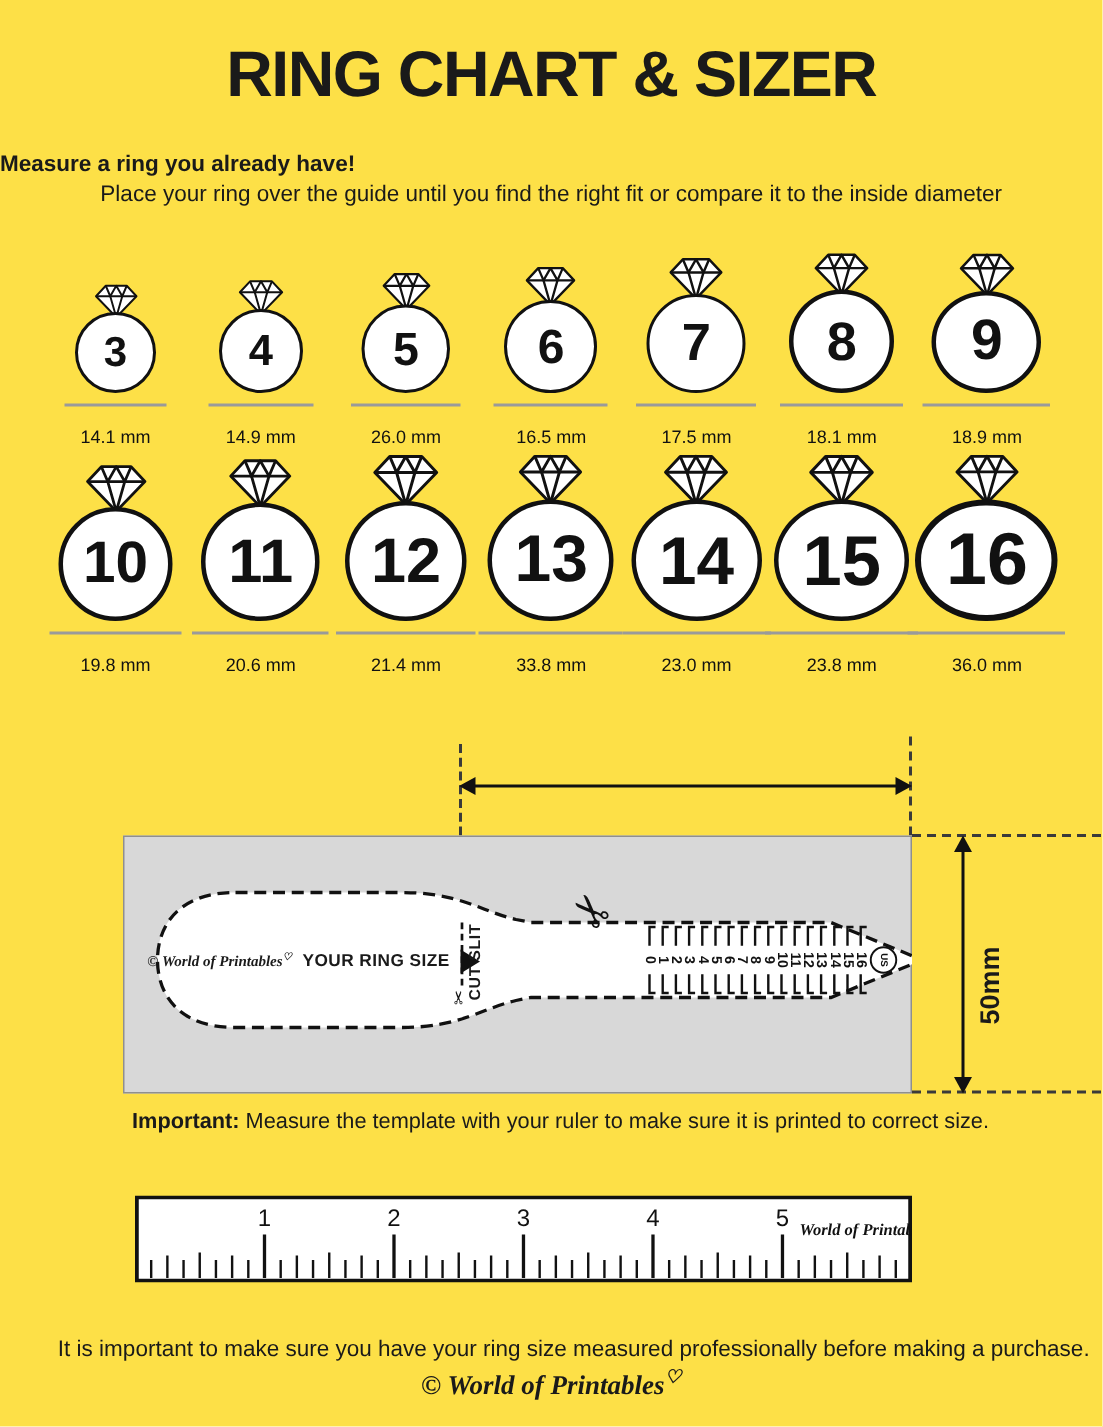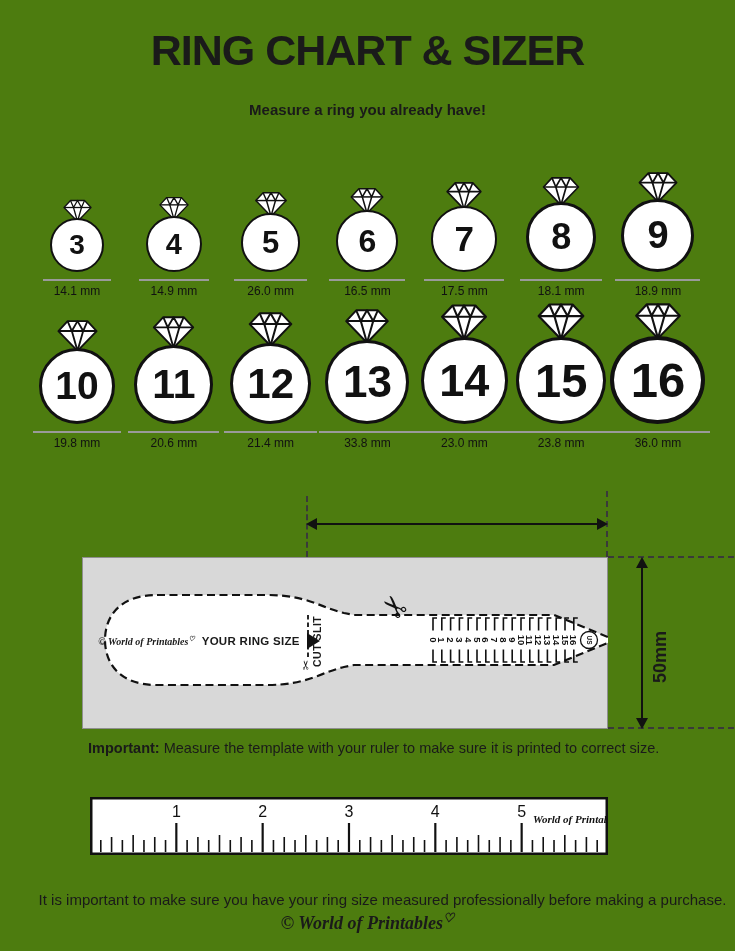--- a/index.html
+++ b/index.html
@@ -1,29 +1,29 @@
 <!DOCTYPE html>
 <html><head>
 <meta charset="utf-8">
 <style>
   html,body{margin:0;padding:0;background:#fff;}
-  .page{position:relative;width:735px;height:951px;background:#4d7c0f;overflow:hidden;
+  .page{position:relative;width:735px;height:951px;background:#fde047;overflow:hidden;
         font-family:"Liberation Sans",sans-serif;color:#1a1a1a;}
   .title{position:absolute;top:26px;left:0;right:0;text-align:center;
          font-size:43px;font-weight:bold;letter-spacing:-1px;}
-  .sub1{position:absolute;top:101px;left:0;right:0;text-align:center;font-size:15px;font-weight:bold;}
+  .sub1{position:absolute;top:101px;left:0;right:0;text-align:left;font-size:15px;font-weight:bold;}
   .sub2{position:absolute;top:121px;left:0;right:0;text-align:center;font-size:15px;}
   .ring-row{position:absolute;left:30px;width:675px;display:flex;justify-content:space-between;}
   .row1{top:168px;height:130px;}
   .row2{top:302px;height:148px;}
   .ring-cell{width:94px;display:flex;flex-direction:column;align-items:center;justify-content:flex-end;}
   .ring-circle{display:flex;align-items:center;justify-content:center;border-radius:50%;
                font-weight:600;color:#111;background:#fff;}
   .ring-line{height:2px;background:#9a9a9a;margin-top:7px;}
-  .ring-mm{margin-top:3px;font-size:12px;color:#111;text-align:center;}
+  .ring-mm{margin-top:13px;font-size:12px;color:#111;text-align:center;}
   .vdash{position:absolute;width:0;border-left:2px dashed #3a3a3a;}
   .hdash{position:absolute;height:0;border-top:2px dashed #3a3a3a;}
   .dimline{position:absolute;height:2px;background:#111;}
   .tri{position:absolute;width:0;height:0;}
   .dim-label{position:absolute;font-size:15px;font-weight:bold;text-align:center;}
   .graybox{position:absolute;left:82px;top:557px;width:526px;height:172px;
            background:#d8d8d8;border:1px solid #8f8f8f;box-sizing:border-box;}
   .sizer-svg{position:absolute;left:82px;top:557px;}
   .paddle-content{position:absolute;left:108px;top:629px;width:202px;height:24px;
                   display:flex;align-items:center;justify-content:center;gap:7px;white-space:nowrap;}
@@ -44,20 +44,21 @@
   svg text{font-family:"Liberation Sans",sans-serif;fill:#111;}
   svg .scripttext{font-family:"Liberation Serif",serif;font-style:italic;font-weight:bold;}
 </style>
 </head>
 <body>
 
 <div class="page">
 
   <div class="title">RING CHART &amp; SIZER</div>
   <div class="sub1">Measure a ring you already have!</div>
+  <div class="sub2">Place your ring over the guide until you find the right fit or compare it to the inside diameter</div>
 
   <div class="ring-row row1">
       <div class="ring-cell">
         <svg width="31" height="24" viewBox="0 0 60 48">
           <g fill="#fff" stroke="#111" stroke-width="2.6" stroke-linejoin="round">
             <polygon points="16,3 44,3 57,17 30,45 3,17"></polygon>
             <polyline points="3,17 57,17" fill="none"></polyline>
             <polyline points="16,3 22,17 30,3 38,17 44,3" fill="none"></polyline>
             <polyline points="22,17 30,45 38,17" fill="none"></polyline>
           </g>

